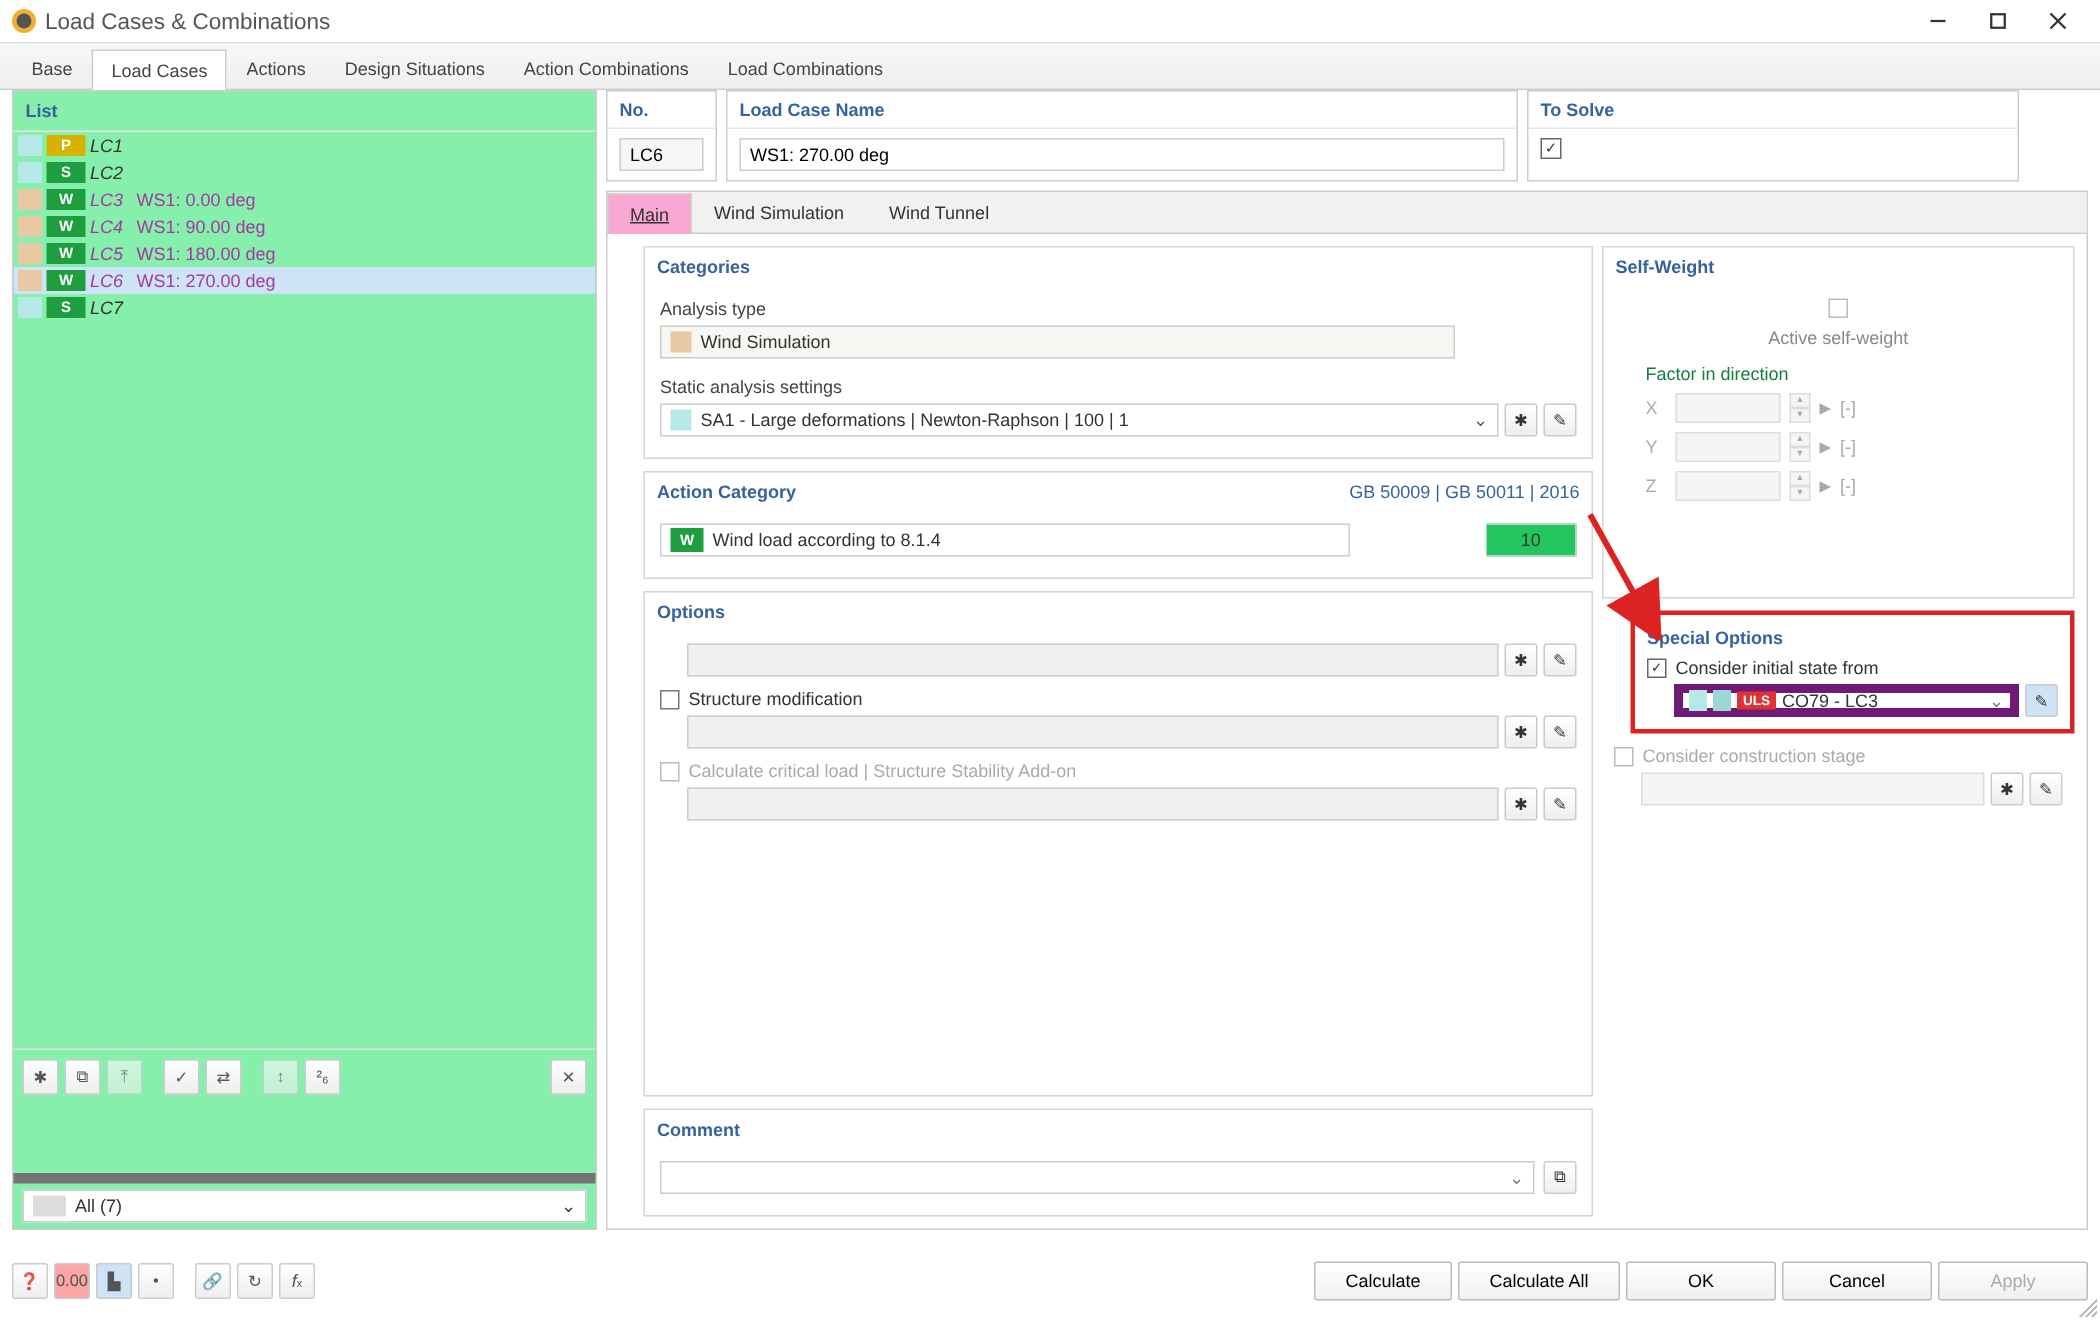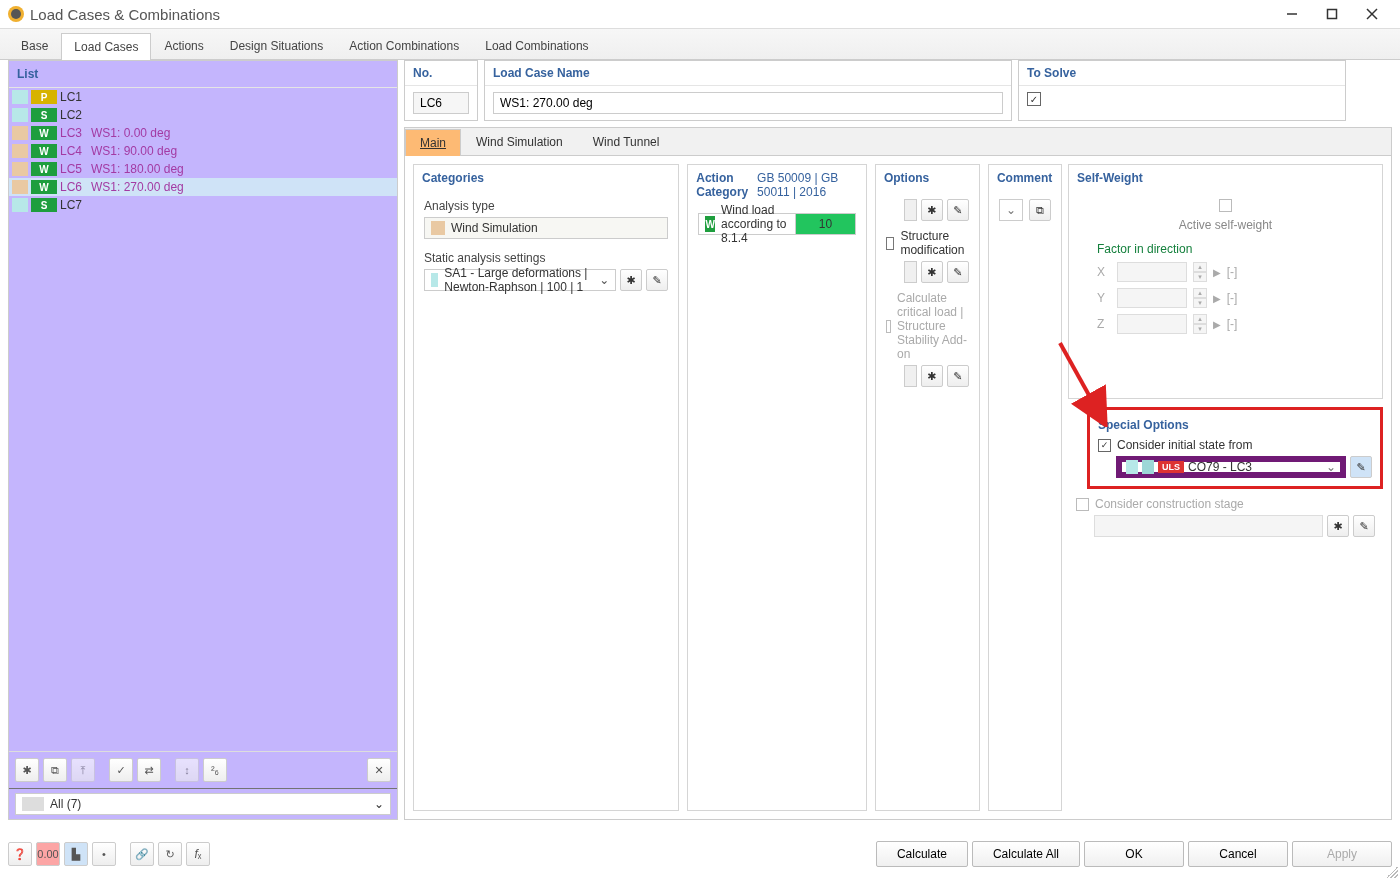--- a/index.html
+++ b/index.html
@@ -15,56 +15,56 @@
 
 
 .maintabs { height: 32px; background: linear-gradient(#f7f7f7,#efefef); border-top:1px solid #ddd; border-bottom:1px solid #ccc; display:flex; align-items:flex-end; padding: 0 8px; }
 .maintab { padding: 6px 12px; border:1px solid transparent; border-bottom:none; color:#444; }
 .maintab.active { background:#fff; border-color:#ccc; border-top:1px solid #ccc; position:relative; top:1px; }
 
 
 .work { position:absolute; top:60px; left:8px; right:8px; bottom:60px; display:flex; gap:6px; }
 
 
-.listpanel { width: 390px; border:1px solid #ccc; background:#c4b5fd; display:flex; flex-direction:column; }
+.listpanel { width: 390px; border:1px solid #ccc; background:#86efac; display:flex; flex-direction:column; }
 .listpanel .hdr { color:#36629e; font-weight:600; padding:6px 8px; border-bottom:1px solid #e5e5e5; }
 .listbody { flex:1; overflow:auto; }
 .lrow { height:18px; display:flex; align-items:center; padding:0 3px; gap:3px; }
 .lrow.sel { background:#cfe3f7; }
 .colorchip { width:16px; height:14px; }
 .tagchip { width:26px; height:14px; color:#fff; font-size:10px; font-weight:600; display:flex; align-items:center; justify-content:center; }
-.lrow .code { width:28px; color:#a33aa3; }
+.lrow .code { width:28px; color:#a33aa3;font-style:italic; }
 .lrow .code.black { color:#333; }
 .lrow .desc { color:#a33aa3; }
 .listtoolbar { border-top:1px solid #ddd; padding:6px; display:flex; gap:4px; align-items:center; }
 .tbtn { width:24px; height:24px; border:1px solid #ccc; background:linear-gradient(#fff,#eee); border-radius:2px; display:flex;align-items:center;justify-content:center; font-size:11px; color:#555;}
 .tbtn.ghost { opacity:.6; }
-.listfilter { border-top:1px solid #737373; padding:4px 6px; display:flex; align-items:flex-start; }
+.listfilter { border-top:7px solid #737373; padding:4px 6px; display:flex; align-items:flex-start;margin-top:46px; }
 .listfilter .bar { flex:1; height:22px; border:1px solid #ccc; background:#fff; display:flex; align-items:center; padding:0 6px; justify-content:space-between;}
 .listfilter .tinychip { width:22px; height:14px; background:#ddd; margin-right:6px; }
 
 
 .rightcol { flex:1; display:flex; flex-direction:column; gap:6px; }
 .toprow { display:flex; gap:6px; }
 .fieldset { border:1px solid #ccc; background:#fff; }
 .fieldset .hdr { color:#36629e; font-weight:600; padding:5px 8px; border-bottom:1px solid #e5e5e5; }
 .fieldset .body { padding:6px 8px; }
 .nobox input { width:56px; height:22px; border:1px solid #ccc; padding:0 6px; background:#f6f6f6; }
 .namebox input { width:510px; height:22px; border:1px solid #ccc; padding:0 6px; background:#fff; }
 .solvebox { width: 328px; }
 .solvebox .body { display:flex; align-items:center; }
 .chkbox { width:14px; height:14px; border:1px solid #666; display:inline-flex; align-items:center; justify-content:center; font-size:10px; color:#333; margin-right:6px; }
 
 
 .detailbox { flex:1; border:1px solid #ccc; background:#fff; display:flex; flex-direction:column; }
 .subtabs { display:flex; border-bottom:1px solid #ccc; background:#f1f1f1; }
 .subtab { padding:6px 14px; border:1px solid transparent; border-bottom:none; }
-.subtab.active { background:#fdba74; border-color:#ccc; position:relative; top:1px;text-decoration:underline; }
+.subtab.active { background:#f9a8d4; border-color:#ccc; position:relative; top:1px;text-decoration:underline; }
 .detailcontent { flex:1; display:flex; padding:8px; gap:6px; }
-.leftdetail { flex:1; display:flex; flex-direction:row; gap:8px; }
+.leftdetail { flex:1; display:flex; flex-direction:column; gap:8px;margin-left:16px; }
 .rightdetail { width: 315px; display:flex; flex-direction:column; gap:8px; position:relative; }
 
 .groupbox { border:1px solid #d5d5d5; }
 .groupbox .ghdr { color:#36629e; font-weight:600; padding:6px 8px; display:flex; justify-content:space-between; }
 .groupbox .gbody { padding:8px 10px 14px; }
 .fldlabel { color:#444; margin-bottom:4px; }
 .droprow { display:flex; align-items:center; gap:4px; }
 .drop { flex:1; height:22px; border:1px solid #ccc; background:#f7f7f3; display:flex; align-items:center; padding:0 6px; gap:6px; }
 .drop.white { background:#fff; }
 .drop .chev { margin-left:auto; color:#555; }

